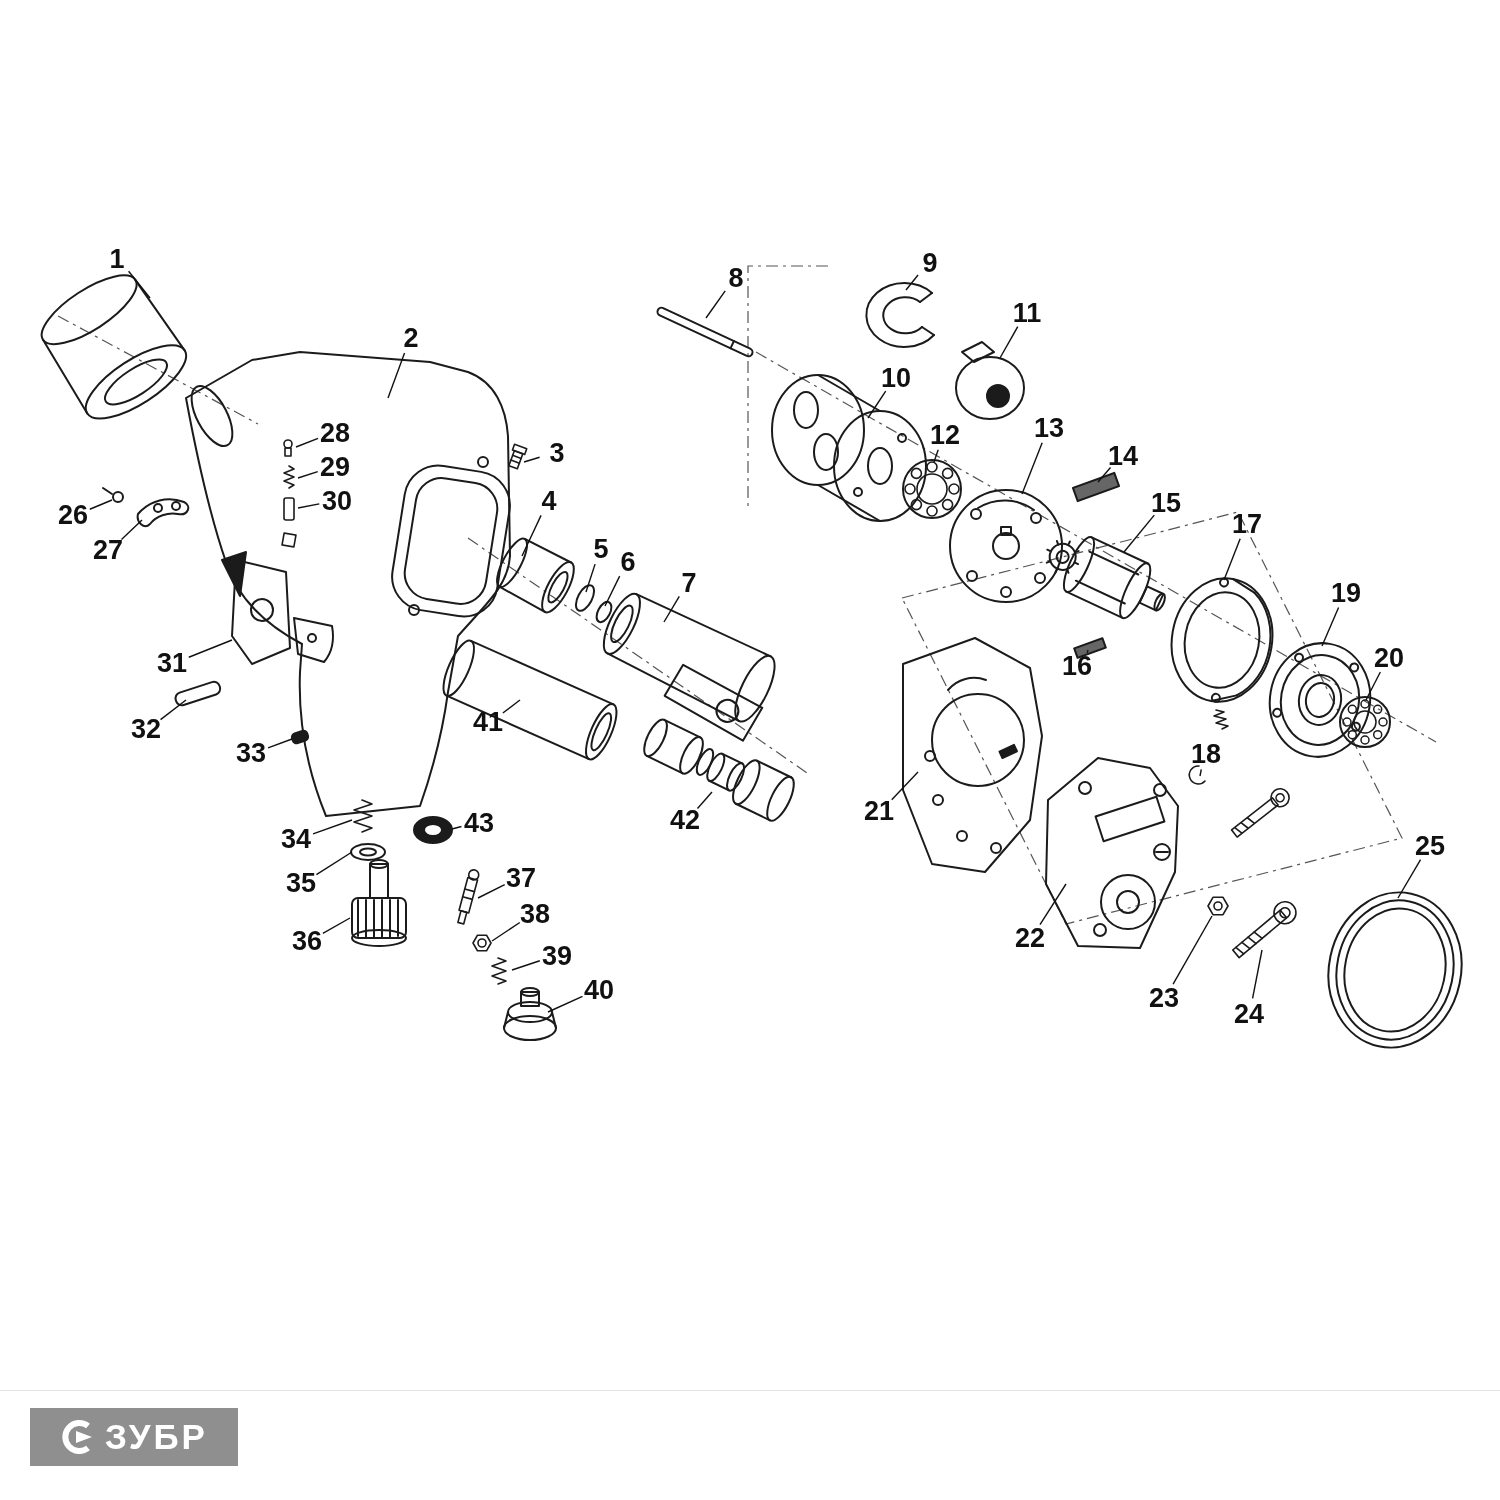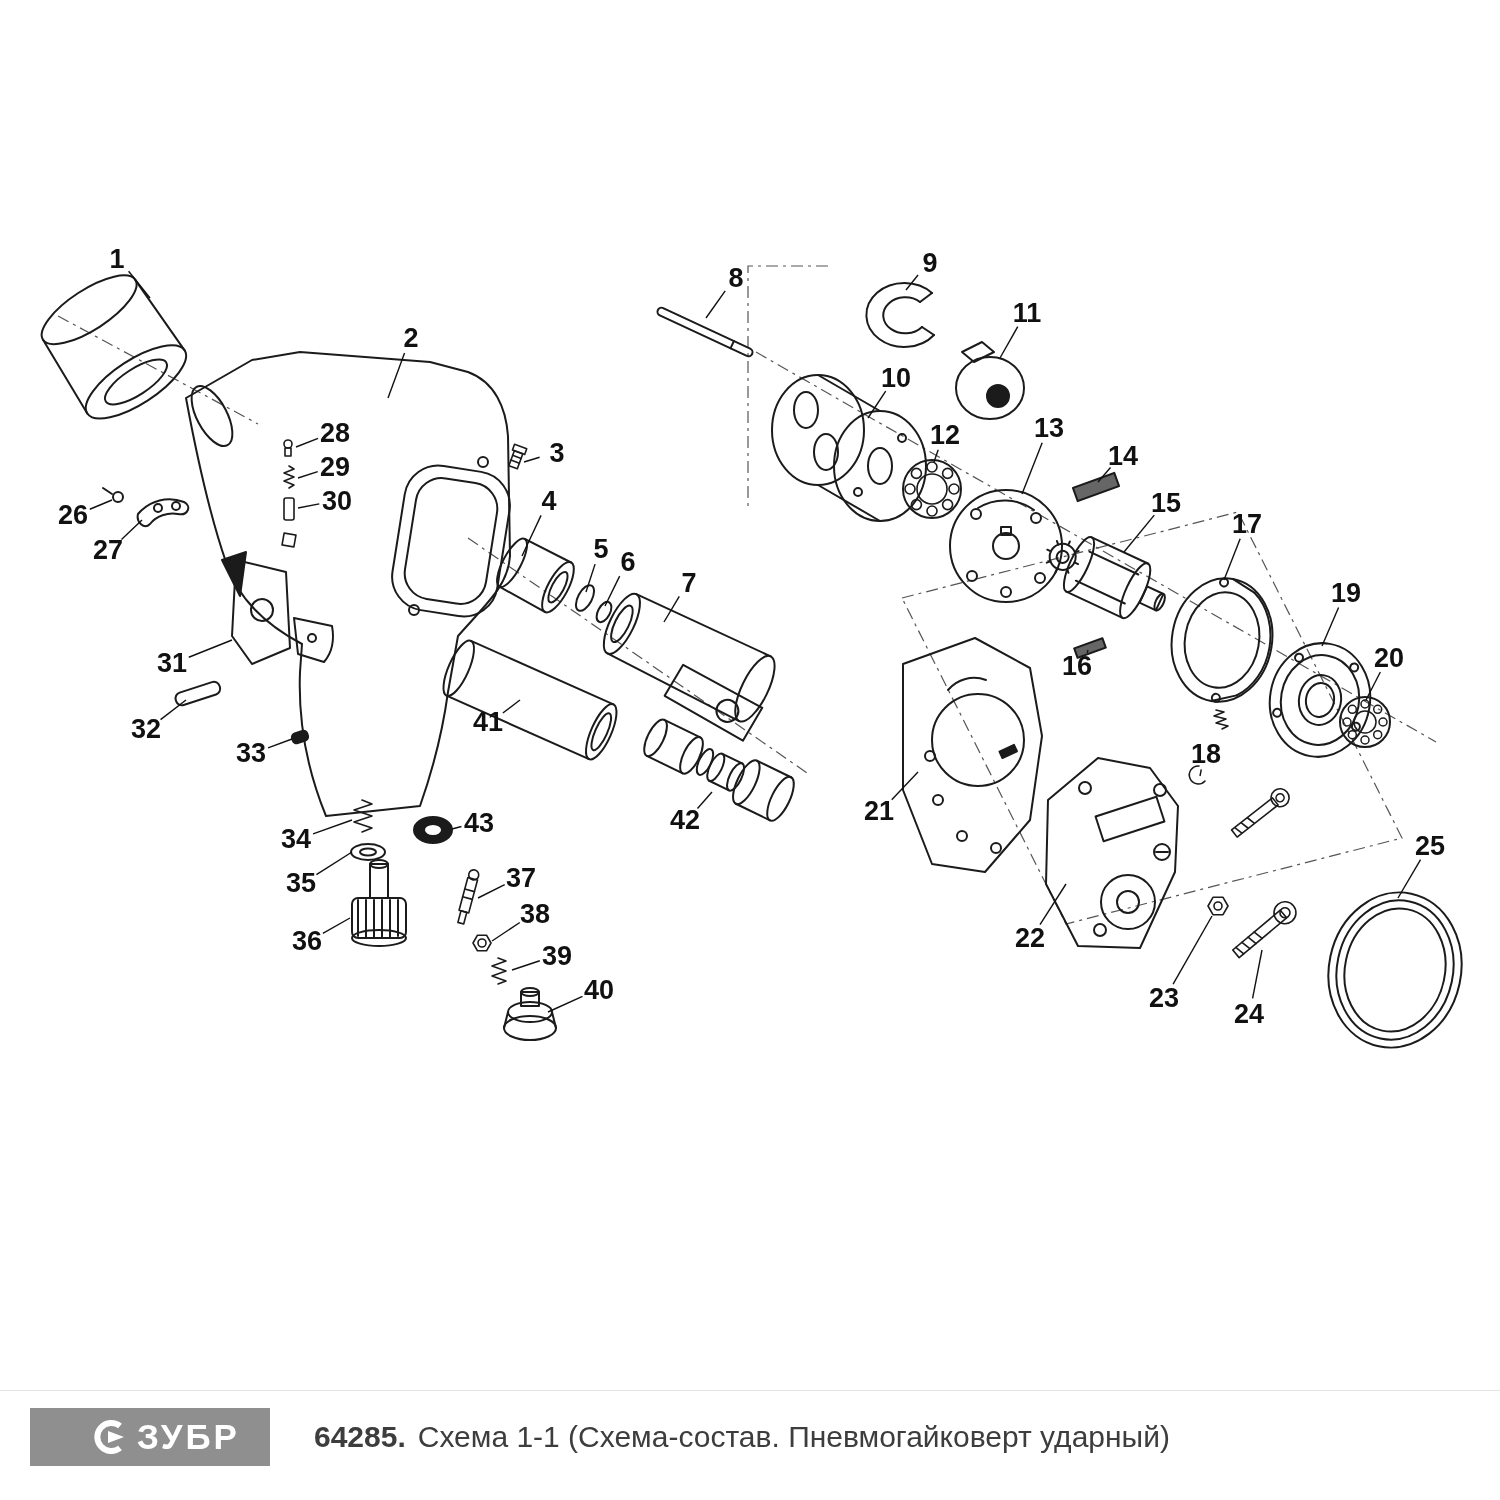--- a/index.html
+++ b/index.html
@@ -439,25 +439,22 @@
         <line x1="502.8327546355886" y1="712.935538833807" x2="520" y2="700"></line>
         <text x="488" y="731">41</text>
         <line x1="697.4944402705162" y1="808.482491273269" x2="712" y2="792"></line>
         <text x="685" y="829">42</text>
         <line x1="461.42863291668885" y1="826.4708873250985" x2="452" y2="829"></line>
         <text x="479" y="832">43</text>
       </g>
 </svg>
 
 <div class="footer">
-  <div class="logo-box" id="logo-box" style="background: rgb(143, 143, 143); padding-left: 32px;">
+  <div class="logo-box" id="logo-box" style="background: rgb(143, 143, 143);">
     <svg width="36" height="36" viewBox="0 0 36 36">
       <path d="M28 7 A14 14 0 1 0 28 29" stroke="#ffffff" stroke-width="6" fill="none"></path>
       <path d="M16 12 L32 18 L16 24 Z" fill="#ffffff"></path>
     </svg>
     <span class="logo-text">ЗУБР</span>
   </div>
-  <div class="caption">
-    <span class="sku">64285.</span><span>Схема 1-1 (Схема-состав. Пневмогайковерт ударный)</span>
-  </div>
 </div>
 
 </div>
 
 </body></html>

